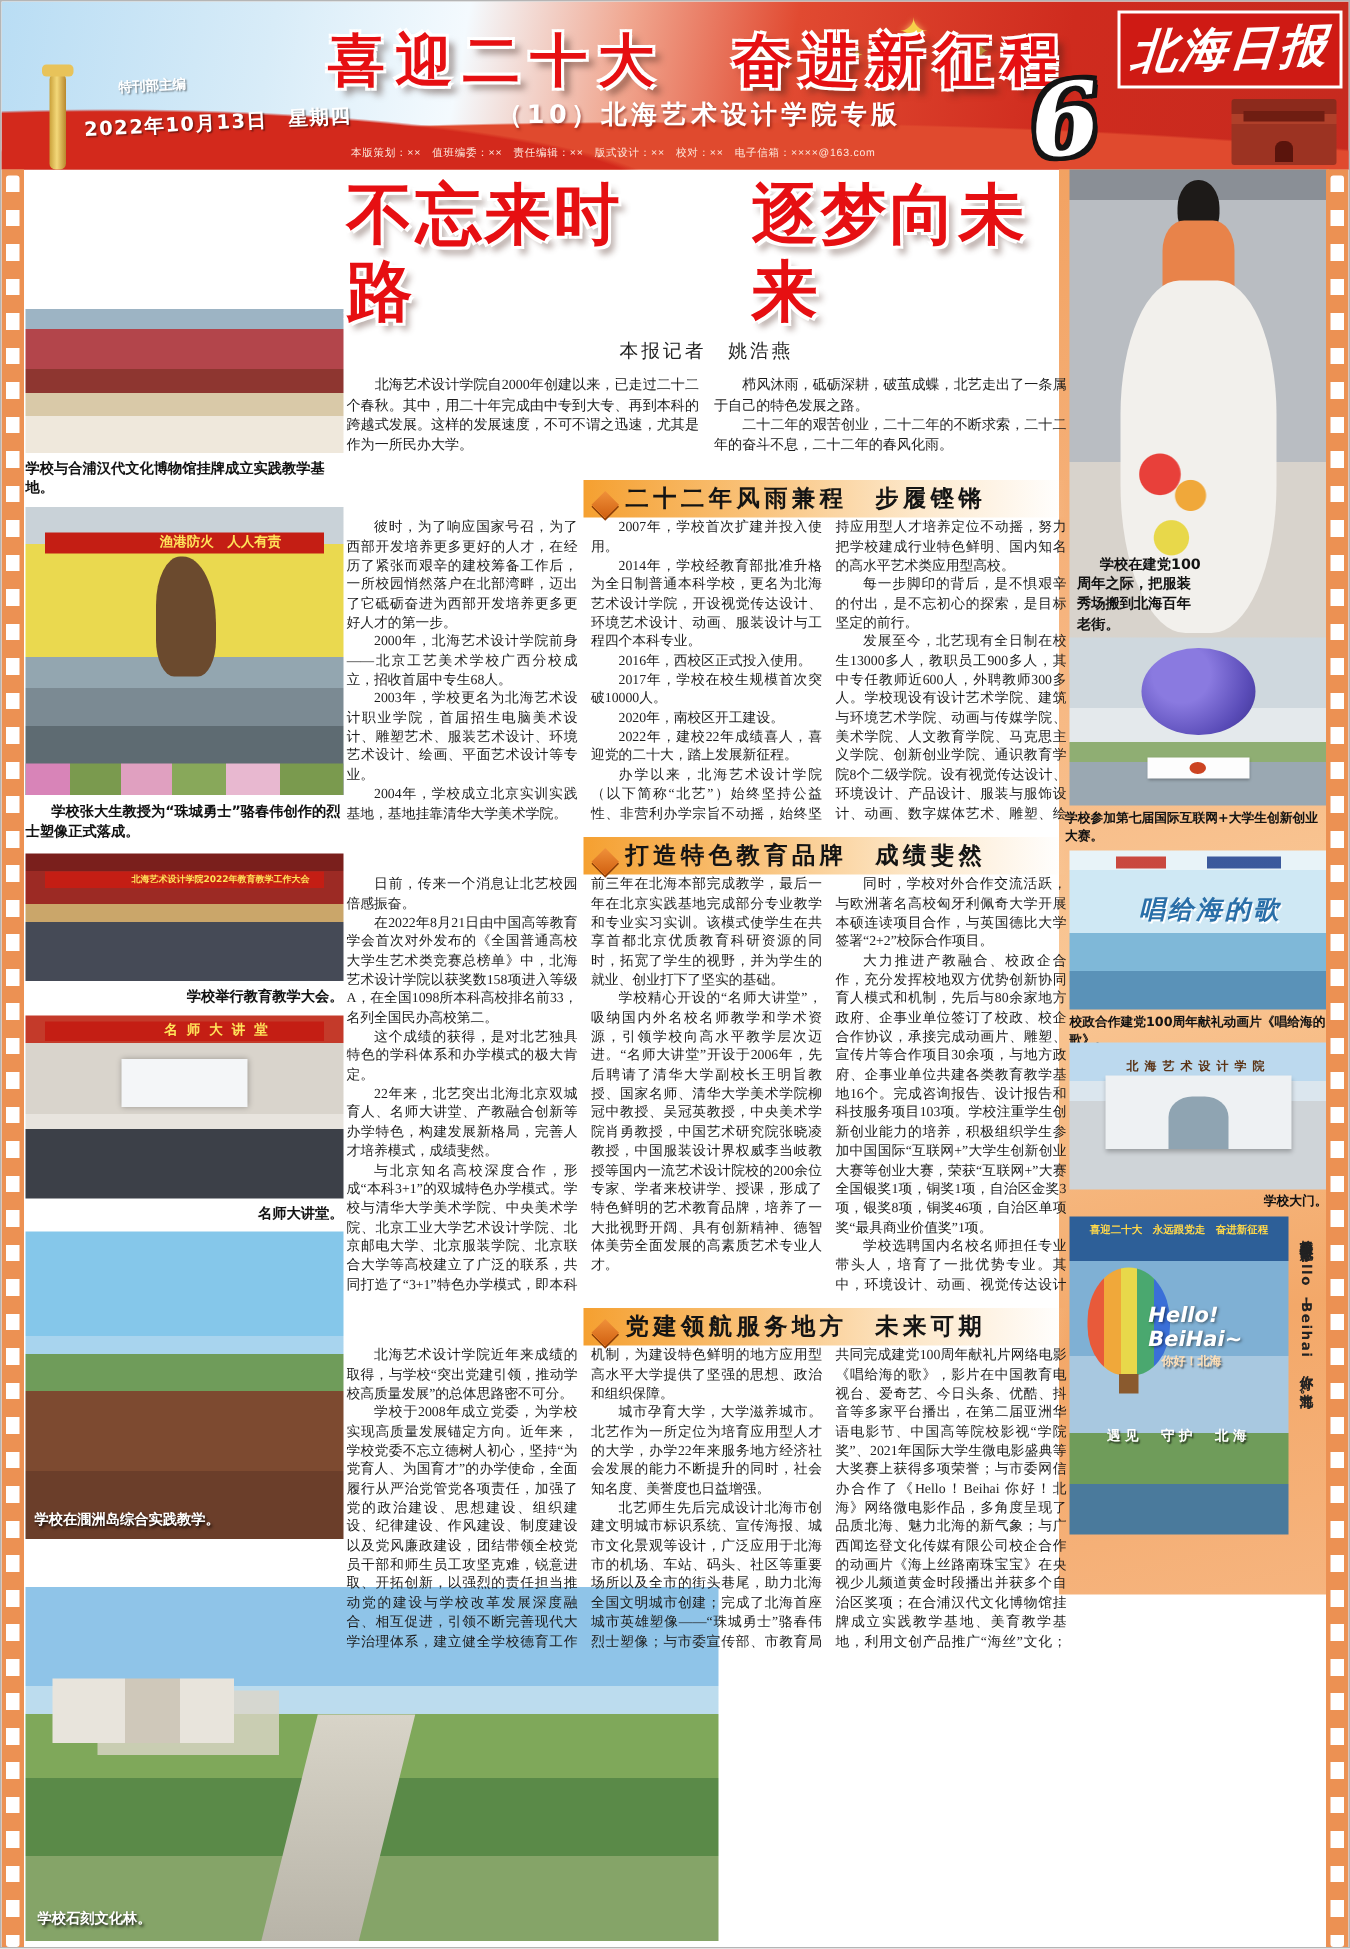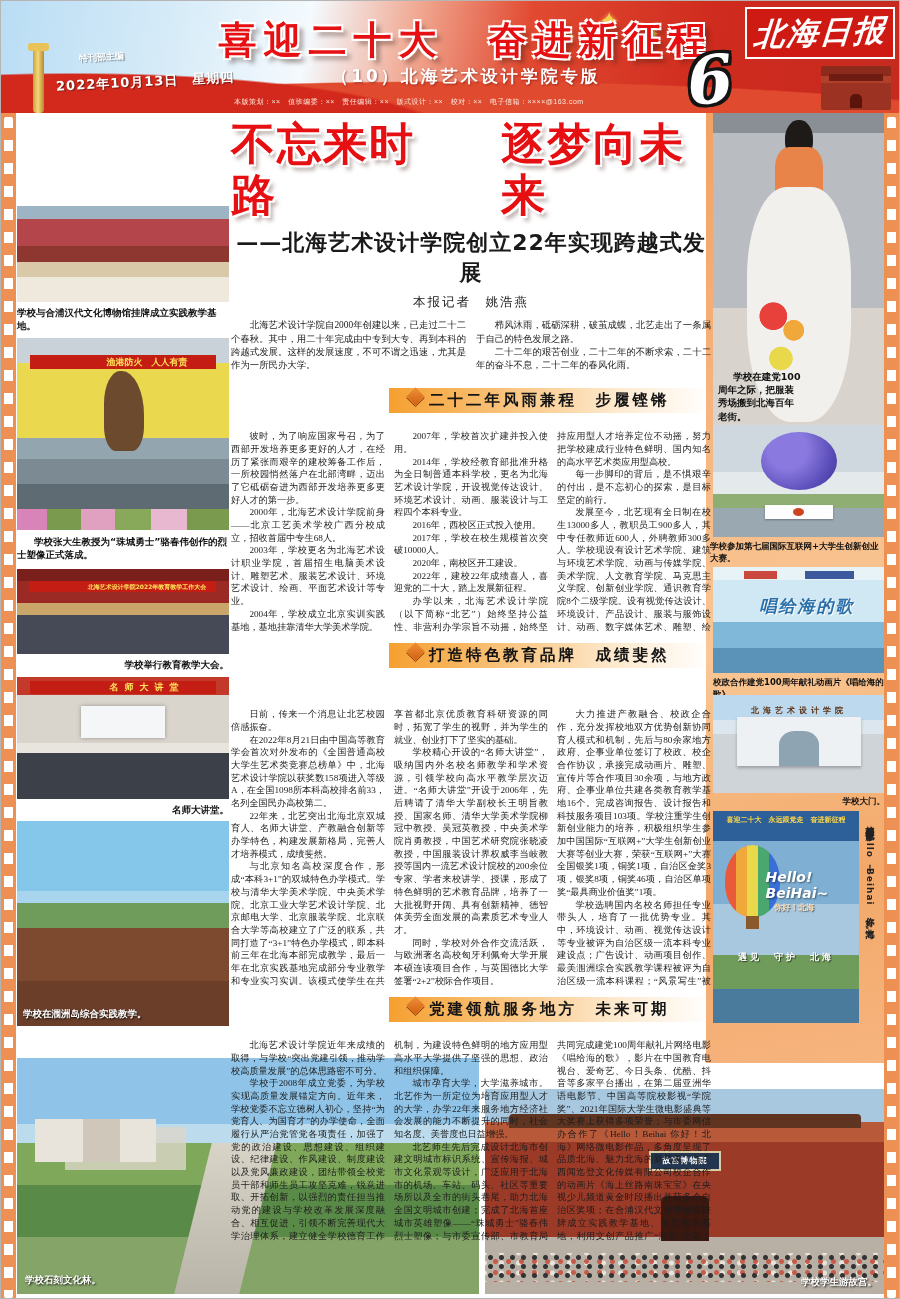--- a/index.html
+++ b/index.html
@@ -126,29 +126,29 @@
   .article { position:absolute; left:230px; top:118px; width:480px; }
   .headline { display:flex; justify-content:center; gap:60px; font-family:"DejaVu Sans","Liberation Sans",sans-serif;
          font-weight:bold; font-size:44px; color:#e60f12; letter-spacing:2px; line-height:1.15;
          text-shadow:-2px -2px 0 #fff,2px -2px 0 #fff,-2px 2px 0 #fff,2px 2px 0 #fff,4px 5px 4px rgba(90,60,50,.45); }
   .subhead { margin-top:8px; text-align:center; font-family:"DejaVu Sans","Liberation Sans",sans-serif;
          font-weight:bold; font-size:22px; color:#1a1a1a; letter-spacing:1px; }
   .byline { margin-top:6px; text-align:center; font-size:12.5px; color:#222; letter-spacing:2px; }
   .intro { margin-top:8px; height:62px; column-count:2; column-gap:10px; overflow:hidden;
          font-size:9.4px; line-height:1.42; text-align:justify; color:#1c1c1c; }
   .para { text-indent:2em; margin:0; }
-  .sec-head { margin:7px 0 17px 158px; width:322px; display:flex; align-items:flex-start; gap:7px; padding:2px 20px;
+  .sec-head { margin:7px 0 0 158px; width:322px; display:flex; align-items:flex-end; gap:7px; padding:2px 8px;
          background:linear-gradient(90deg,#f5a030 0%,#f9c27a 35%,#fde9cd 70%,rgba(255,255,255,0) 100%); }
   .diamond { width:13px; height:13px; background:linear-gradient(135deg,#f0913a,#d05f10); transform:rotate(45deg);
          box-shadow:1px 1px 0 #8c3e08; flex:0 0 auto; }
   .sec-title { font-family:"DejaVu Sans","Liberation Sans",sans-serif; font-weight:bold; font-size:15.5px;
          color:#141414; letter-spacing:3px; white-space:nowrap; }
   .sec-body { column-count:3; column-gap:9px; column-fill:auto; overflow:hidden;
          font-size:9.2px; line-height:1.38; text-align:justify; color:#1c1c1c; }
-  .sb1 { height:206px; } .sb2 { height:282px;margin-top:40px; } .sb3 { height:208px; }
+  .sb1 { height:206px; } .sb2 { height:282px; } .sb3 { height:208px; }
 </style>
 </head>
 <body>
 
 <div id="page">
 
   <div class="hdr">
     <div class="pillar"></div>
     <span class="star" style="left:598px;top:6px;font-size:24px;">✦</span>
     <span class="star" style="left:648px;top:26px;font-size:12px;">✦</span>
@@ -228,34 +228,26 @@
     <div class="ptag">遇见　守护　北海</div>
   </div>
   <div class="vcap" style="left:862px;top:818px;height:200px;">校政合作微电影《Hello！Beihai 你好！北海》。</div>
 
   <div class="ph ph-campus" style="left:16px;top:1057px;width:462px;height:236px;">
     <div class="bld"></div>
     <div class="road"></div>
     <div class="cap ov" style="left:8px;bottom:8px;">学校石刻文化林。</div>
   </div>
 
-  <div class="ph ph-palace" style="left:484px;top:1088px;width:400px;height:205px;">
-    <div class="roof"></div>
-    <div class="plaque">故宫博物院</div>
-    <div class="door"></div>
-    <div class="crowd"></div>
-    <div class="cap ov" style="right:8px;bottom:6px;">学校学生游故宫。</div>
-  </div>
 
   <div class="article">
     <div class="headline">
       <span>不忘来时路</span>
       <span>逐梦向未来</span>
     </div>
-    <div class="subhead">——北海艺术设计学院创立22年实现跨越式发展</div>
     <div class="byline">本报记者　姚浩燕</div>
 
     <div class="intro">
         <p class="para">北海艺术设计学院自2000年创建以来，已走过二十二个春秋。其中，用二十年完成由中专到大专、再到本科的跨越式发展。这样的发展速度，不可不谓之迅速，尤其是作为一所民办大学。</p>
         <p class="para">栉风沐雨，砥砺深耕，破茧成蝶，北艺走出了一条属于自己的特色发展之路。</p>
         <p class="para">二十二年的艰苦创业，二十二年的不断求索，二十二年的奋斗不息，二十二年的春风化雨。</p>
       </div>
 
     <div class="sec-head">
       <span class="diamond"></span>
@@ -277,20 +269,21 @@
         <p class="para">发展至今，北艺现有全日制在校生13000多人，教职员工900多人，其中专任教师近600人，外聘教师300多人。学校现设有设计艺术学院、建筑与环境艺术学院、动画与传媒学院、美术学院、人文教育学院、马克思主义学院、创新创业学院、通识教育学院8个二级学院。设有视觉传达设计、环境设计、产品设计、服装与服饰设计、动画、数字媒体艺术、雕塑、绘画、摄影、舞蹈表演、服装设计与工程、土木工程、建筑学、艺术教育、学前教育、汉语言文学、播音与主持艺术、书法学、美术学、哲学20个本科专业。</p>
       </div>
 
     <div class="sec-head">
       <span class="diamond"></span>
       <span class="sec-title">打造特色教育品牌　成绩斐然</span>
     </div>
     <div class="sec-body sb2">
         <p class="para">日前，传来一个消息让北艺校园倍感振奋。</p>
         <p class="para">在2022年8月21日由中国高等教育学会首次对外发布的《全国普通高校大学生艺术类竞赛总榜单》中，北海艺术设计学院以获奖数158项进入等级A，在全国1098所本科高校排名前33，名列全国民办高校第二。</p>
+        <p class="para">这个成绩的获得，是对北艺独具特色的学科体系和办学模式的极大肯定。</p>
         <p class="para">22年来，北艺突出北海北京双城育人、名师大讲堂、产教融合创新等办学特色，构建发展新格局，完善人才培养模式，成绩斐然。</p>
         <p class="para">与北京知名高校深度合作，形成“本科3+1”的双城特色办学模式。学校与清华大学美术学院、中央美术学院、北京工业大学艺术设计学院、北京邮电大学、北京服装学院、北京联合大学等高校建立了广泛的联系，共同打造了“3+1”特色办学模式，即本科前三年在北海本部完成教学，最后一年在北京实践基地完成部分专业教学和专业实习实训。该模式使学生在共享首都北京优质教育科研资源的同时，拓宽了学生的视野，并为学生的就业、创业打下了坚实的基础。</p>
         <p class="para">学校精心开设的“名师大讲堂”，吸纳国内外名校名师教学和学术资源，引领学校向高水平教学层次迈进。“名师大讲堂”开设于2006年，先后聘请了清华大学副校长王明旨教授、国家名师、清华大学美术学院柳冠中教授、吴冠英教授，中央美术学院肖勇教授，中国艺术研究院张晓凌教授，中国服装设计界权威李当岐教授等国内一流艺术设计院校的200余位专家、学者来校讲学、授课，形成了特色鲜明的艺术教育品牌，培养了一大批视野开阔、具有创新精神、德智体美劳全面发展的高素质艺术专业人才。</p>
         <p class="para">同时，学校对外合作交流活跃，与欧洲著名高校匈牙利佩奇大学开展本硕连读项目合作，与英国德比大学签署“2+2”校际合作项目。</p>
         <p class="para">大力推进产教融合、校政企合作，充分发挥校地双方优势创新协同育人模式和机制，先后与80余家地方政府、企事业单位签订了校政、校企合作协议，承接完成动画片、雕塑、宣传片等合作项目30余项，与地方政府、企事业单位共建各类教育教学基地16个。完成咨询报告、设计报告和科技服务项目103项。学校注重学生创新创业能力的培养，积极组织学生参加中国国际“互联网+”大学生创新创业大赛等创业大赛，荣获“互联网+”大赛全国银奖1项，铜奖1项，自治区金奖3项，银奖8项，铜奖46项，自治区单项奖“最具商业价值奖”1项。</p>
         <p class="para">学校选聘国内名校名师担任专业带头人，培育了一批优势专业。其中，环境设计、动画、视觉传达设计等专业被评为自治区级一流本科专业建设点；广告设计、动画项目创作、最美涠洲综合实践教学课程被评为自治区级一流本科课程；“风景写生”被评为自治区级课程思政示范课程；环境设计专业群成为广西新建本科学校转型发展首期试点专业群；环境设计和动画专业获批为广西民办高校重点扶持专业。学校被认定为“全国信息化工程师NACG数字艺术人才培养工程授权院校”“国家动漫游戏产业振兴基地优秀合作院校”。</p>
       </div>
 
     <div class="sec-head">
       <span class="diamond"></span>

